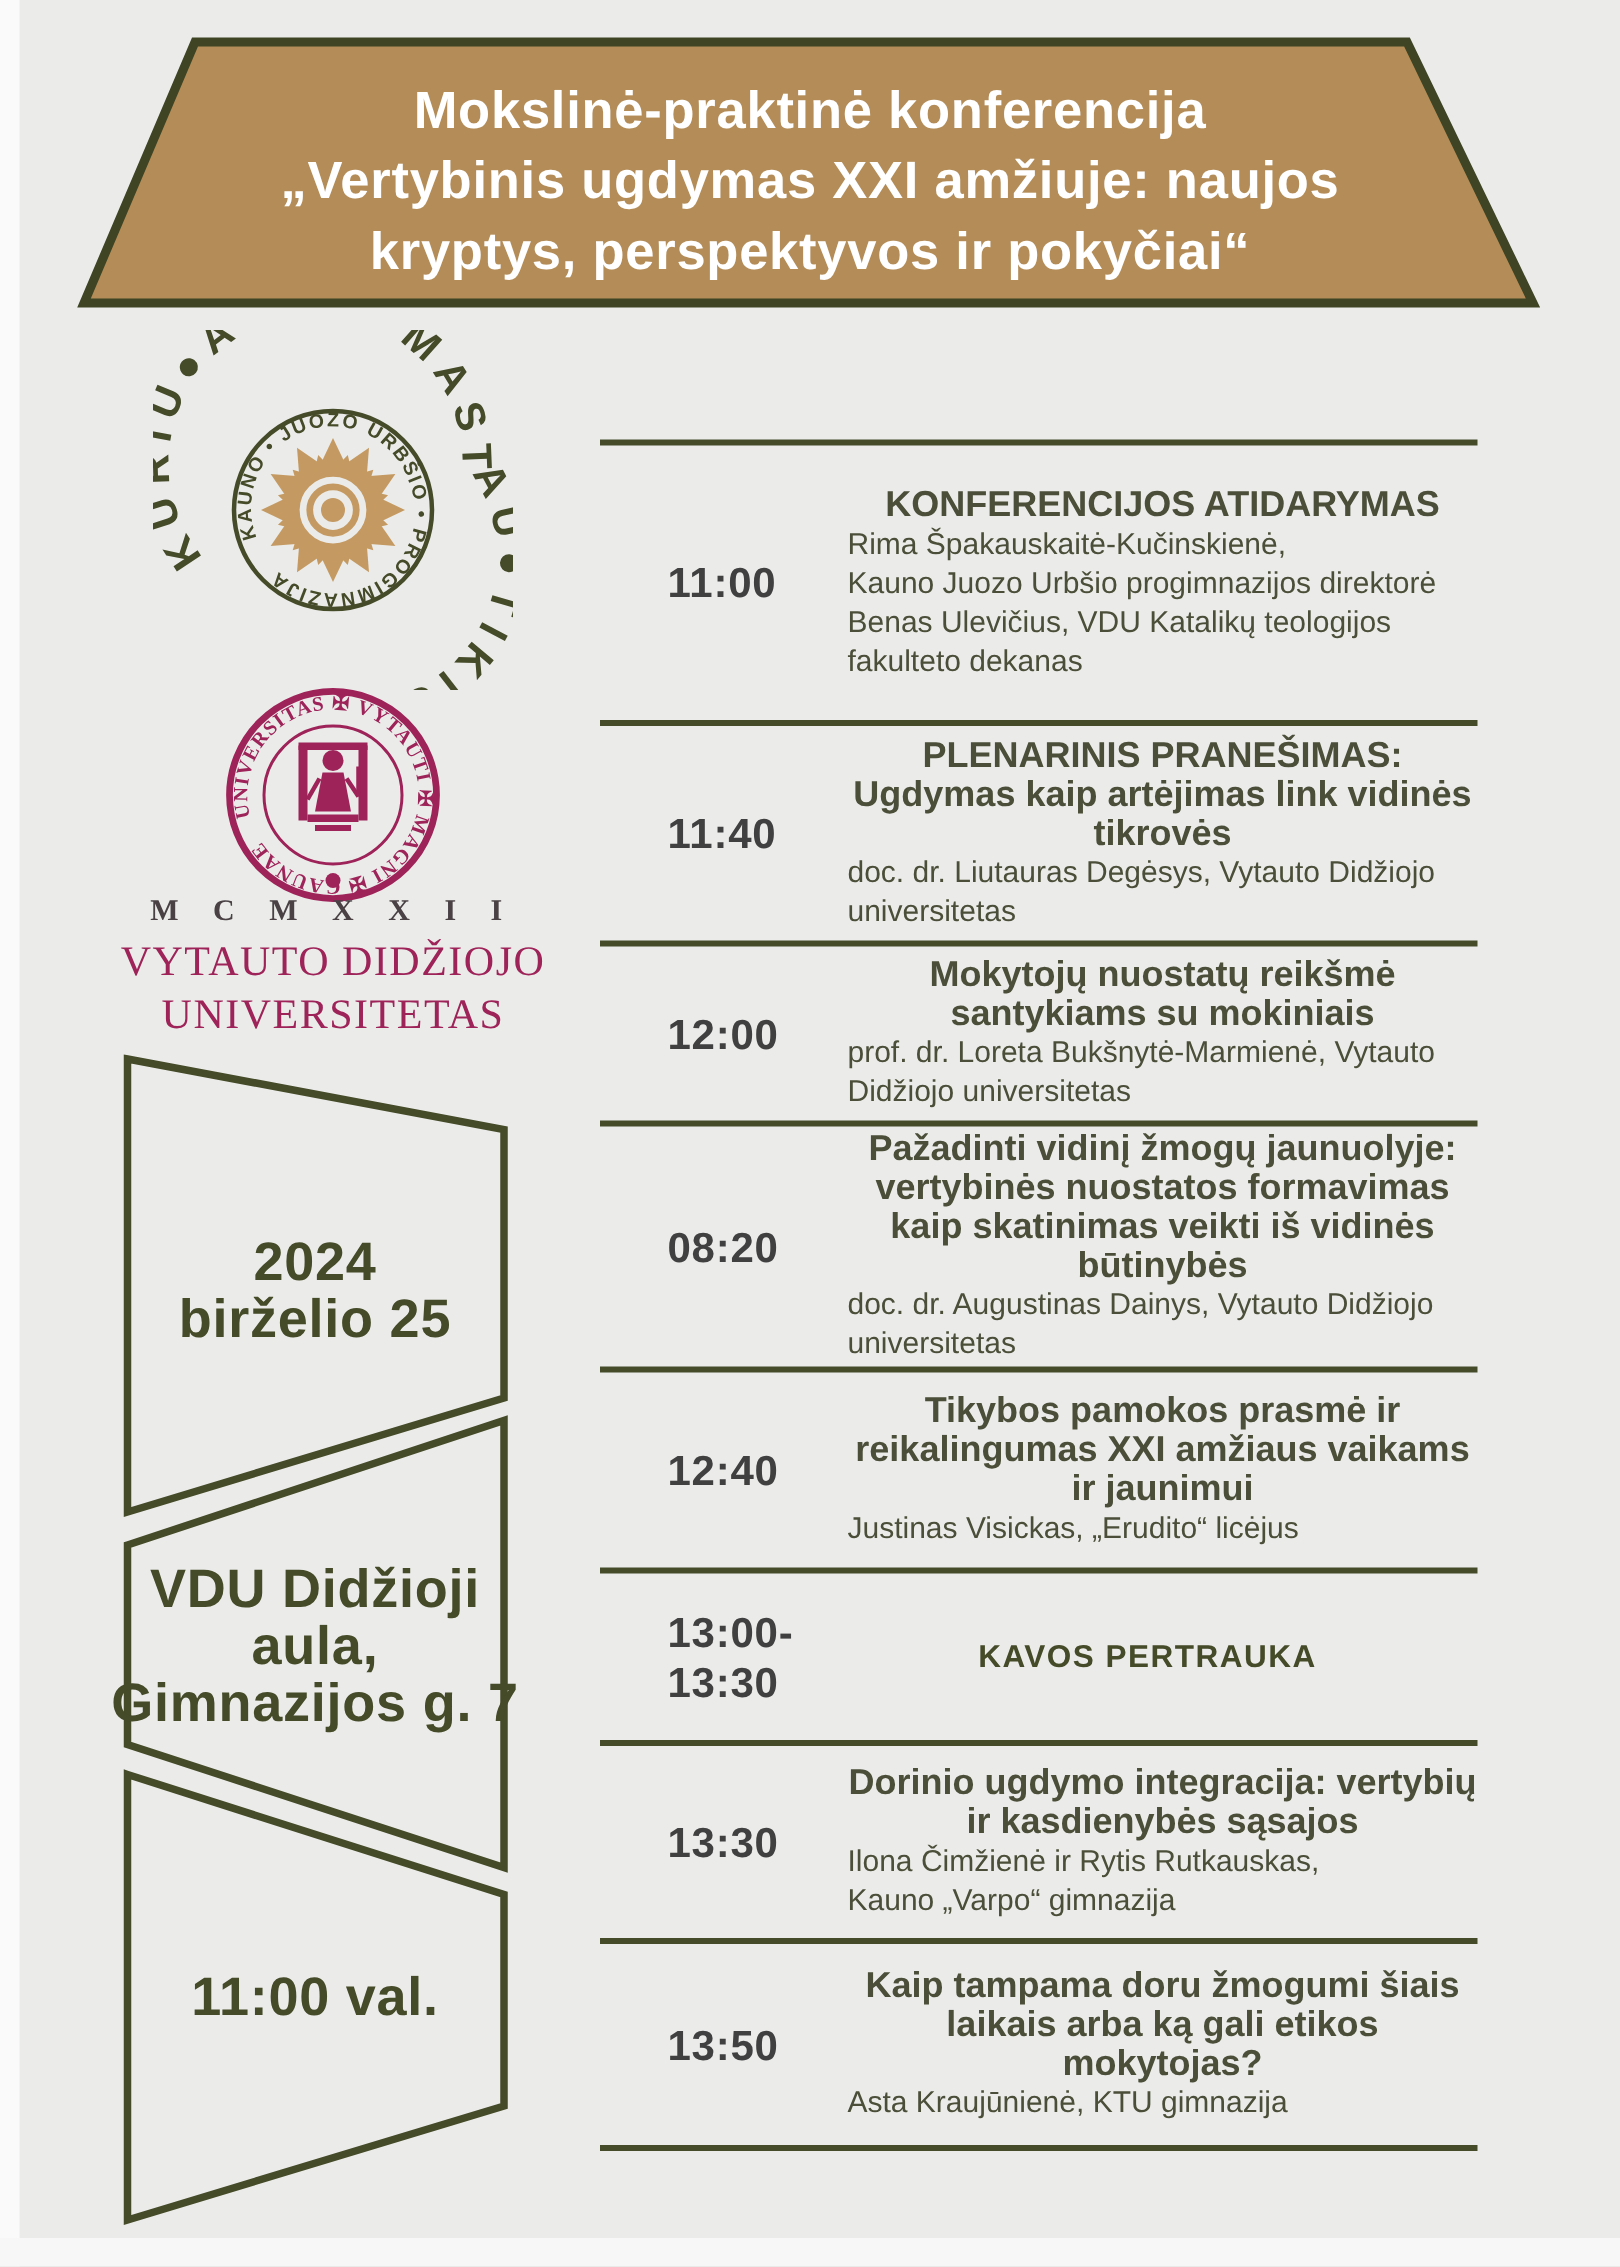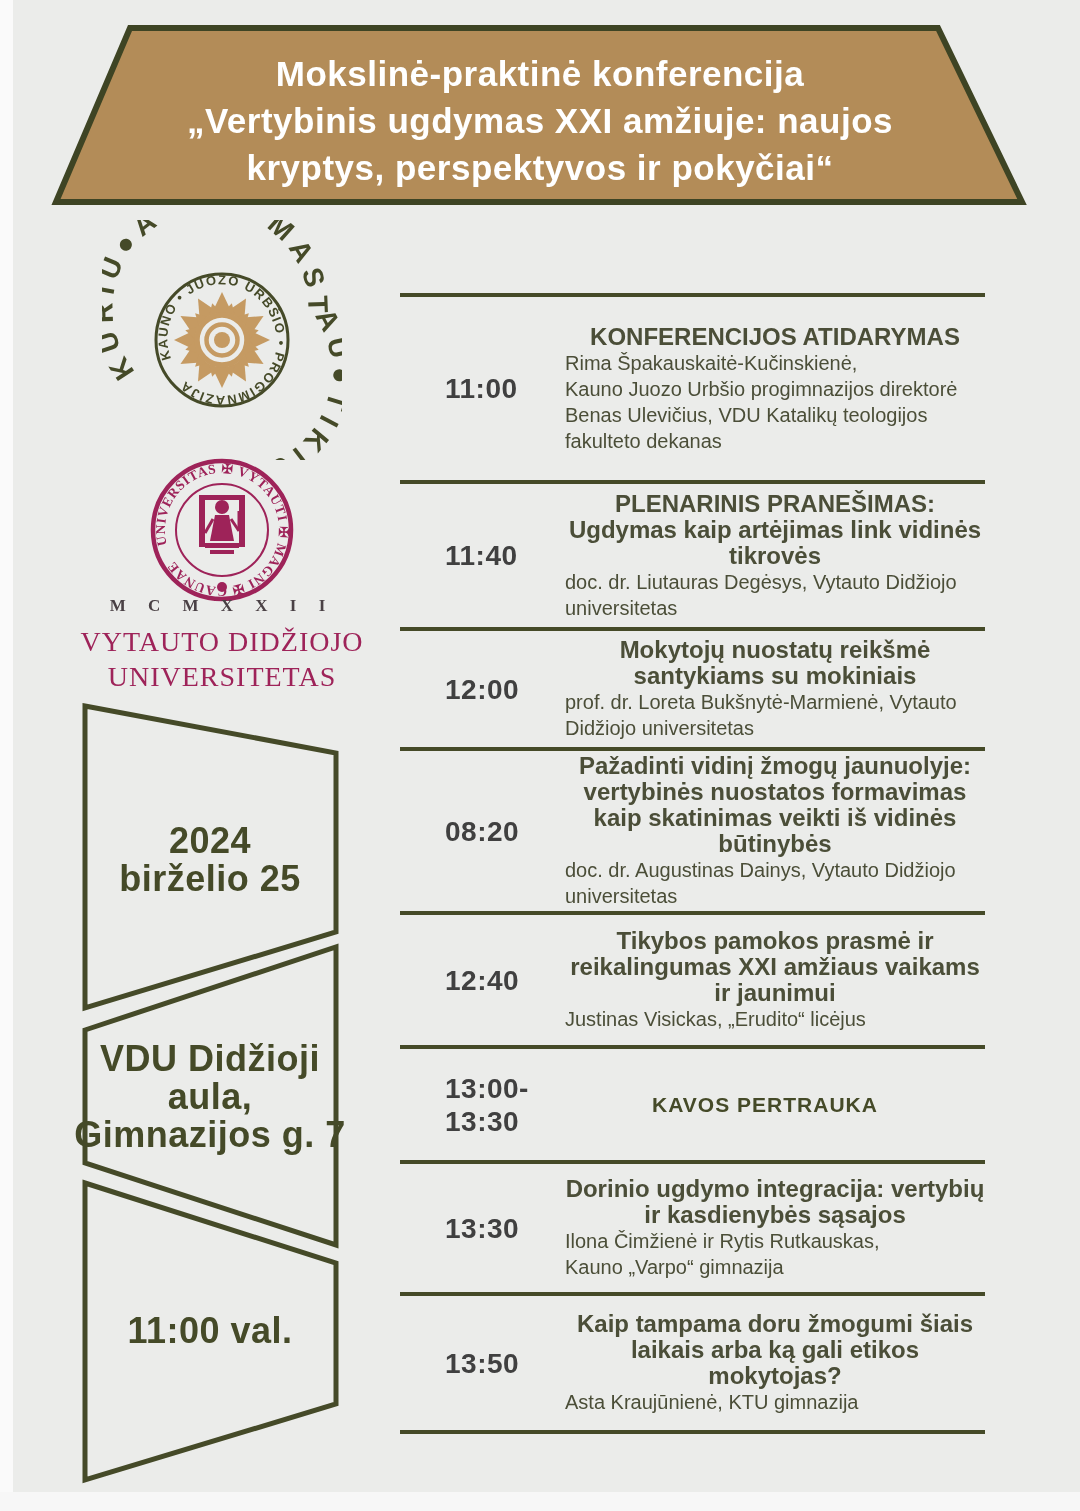--- a/index.html
+++ b/index.html
@@ -17,21 +17,21 @@
   .banner-text{
     position:absolute;left:0;top:50px;width:1080px;text-align:center;
     color:#ffffff;font-size:35px;font-weight:600;line-height:47px;letter-spacing:.5px;
   }
 
   
   .emblem-svg{position:absolute;left:102px;top:220px;}
   .seal-svg{position:absolute;left:147px;top:455px;}
   .year-roman{
     position:absolute;left:72px;top:596px;width:300px;text-align:center;
-    font-family:"Liberation Serif",serif;font-size:17px;letter-spacing:9px;
+    font-family:"Liberation Serif",serif;font-size:20px;letter-spacing:9px;
     color:#4a4145;font-weight:600;
   }
   .uni-name{
     position:absolute;left:42px;top:624px;width:360px;text-align:center;
     font-family:"Liberation Serif",serif;font-size:28px;line-height:35px;
     color:#9e2359;font-weight:500;letter-spacing:1px;
   }
   .panels-svg{position:absolute;left:60px;top:685px;}
   .panel-label{
     position:absolute;left:60px;width:300px;text-align:center;

